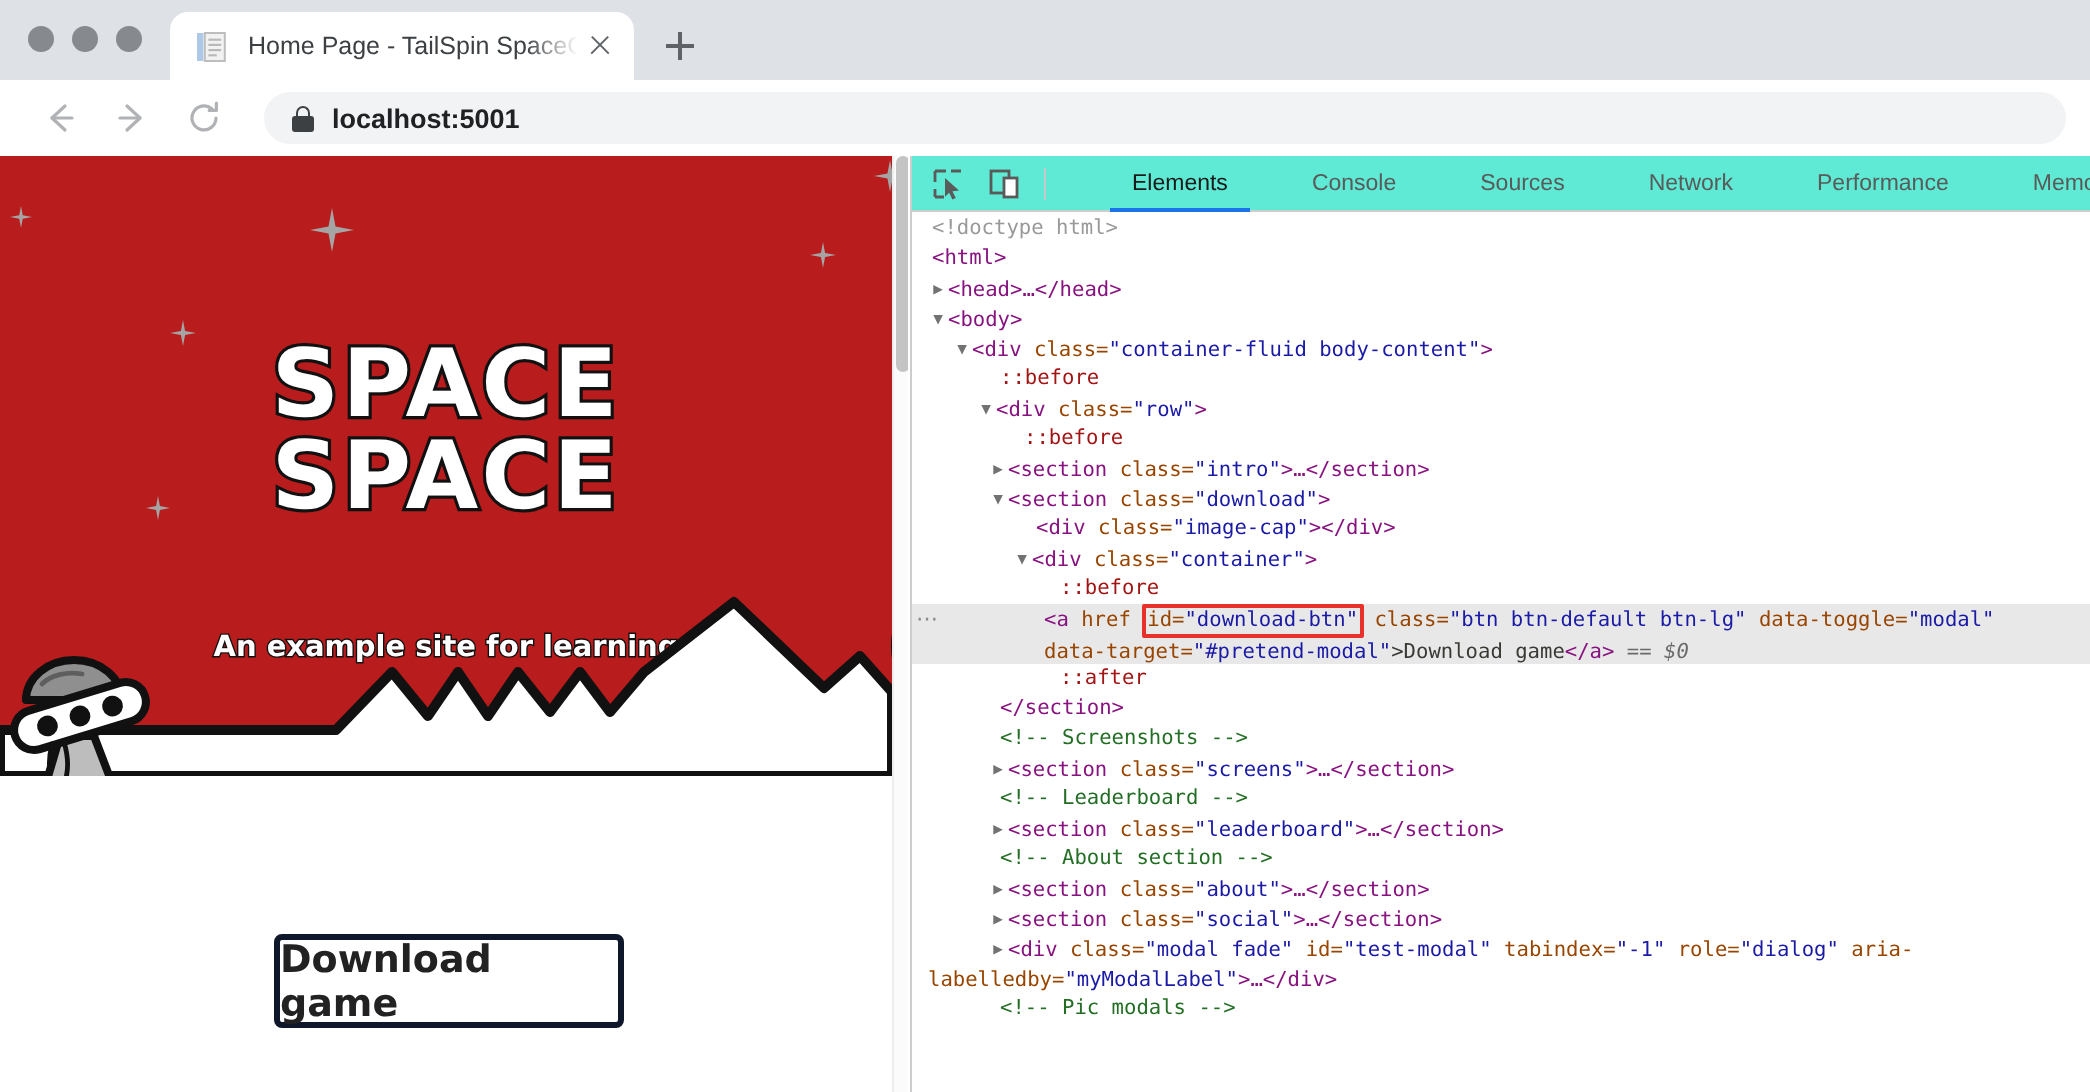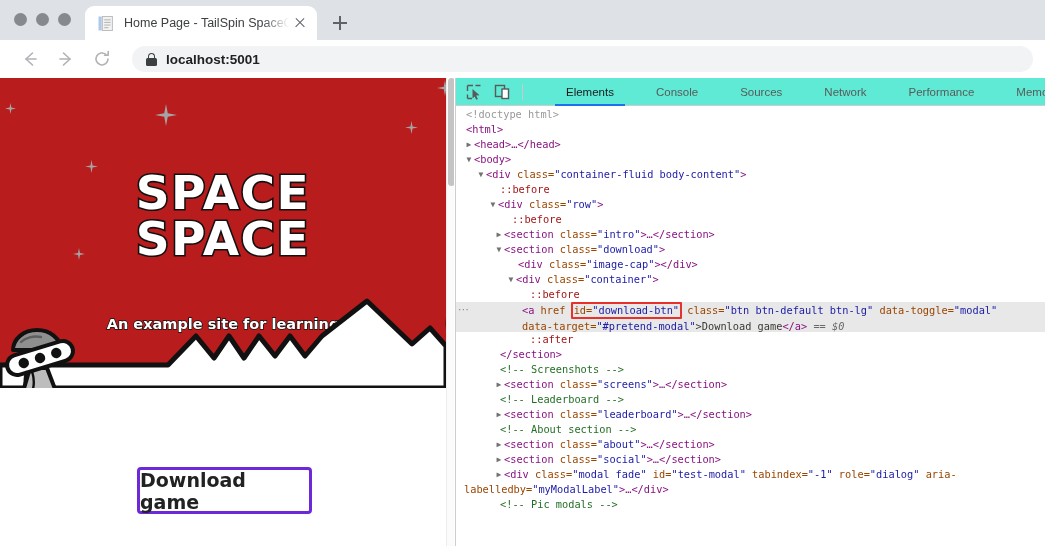--- a/index.html
+++ b/index.html
@@ -180,21 +180,21 @@
   .download-area {
     position: absolute;
     left: 0; top: 310px;
     width: 446px; height: 158px;
     background: #fff;
   }
   .download-btn {
     position: absolute;
     left: 137px; top: 79px;
     width: 175px; height: 47px;
-    border: 3px solid #6d28d9;
+    border: 3px solid #0f172a;
     border-radius: 4px;
     background: #fff;
     display: flex; align-items: center; justify-content: center;
     font-size: 19px;
     font-weight: bold;
     color: #222;
     font-family: "DejaVu Sans", sans-serif;
   }
 
   .page-scrollbar {

